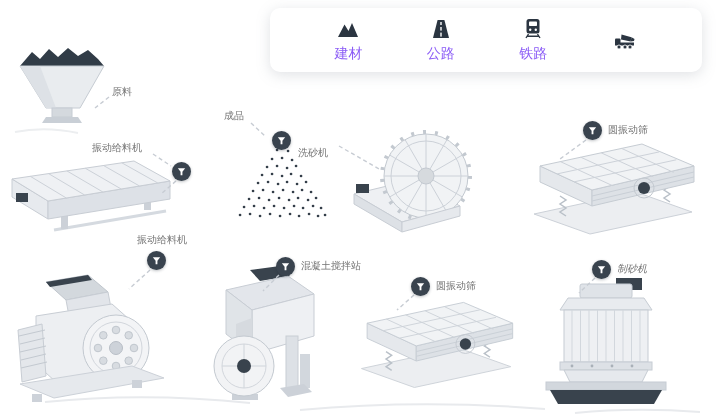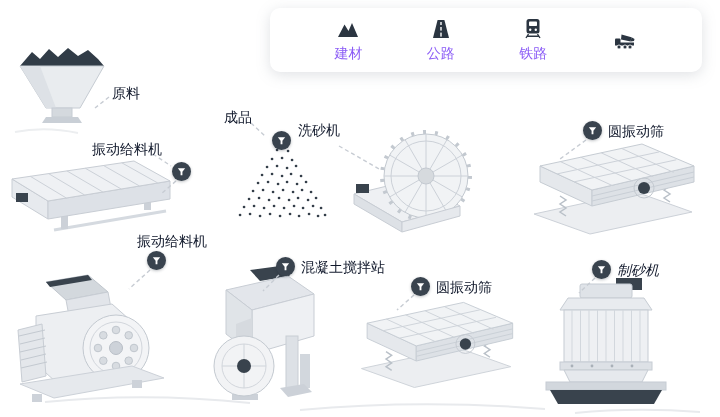--- a/index.html
+++ b/index.html
@@ -12,21 +12,21 @@
   .overlay{ position:absolute; inset:0; z-index:15; pointer-events:none; }
 
   .legend { position:absolute; left:270px; top:8px; width:432px; height:64px;
             background:#ffffff; border-radius:10px;
             box-shadow:0 3px 14px rgba(130,140,152,.25);
             display:flex; align-items:center; justify-content:space-evenly; z-index:40; }
   .legend-item { display:flex; flex-direction:column; align-items:center; gap:4px; cursor:pointer; }
   .legend-item svg { display:block; }
   .legend-label { font-size:14px; color:#8b5cf6; white-space:nowrap; }
 
-  .node-label { position:absolute; font-size:14px; color:#0f172a; z-index:30; white-space:nowrap; cursor:pointer; }
+  .node-label { position:absolute; font-size:10px; color:#737373; z-index:30; white-space:nowrap; cursor:pointer; }
   .node-label.static { cursor:default; }
 
   .badge { position:absolute; width:19px; height:19px; border-radius:50%;
            background:#39434e; display:flex; align-items:center; justify-content:center;
            z-index:30; box-shadow:0 1px 3px rgba(30,40,50,.3); cursor:pointer; }
 </style>
 </head>
 <body>
 
 <div class="canvas">
@@ -221,21 +221,21 @@
       <path d="M150 270 L129 289"></path>
       <path d="M279 275 L263 291"></path>
       <path d="M414 295 L397 310"></path>
       <path d="M595 278 L579 293"></path>
     </g>
   </svg>
 
   <div class="node-label static" style="left:112px; top:85px;">原料</div>
   <div class="node-label" style="left:92px;  top:141px;">振动给料机</div>
   <div class="node-label static" style="left:224px; top:109px;">成品</div>
-  <div class="node-label" style="left:298px; top:122px;text-align:center;">洗砂机</div>
+  <div class="node-label" style="left:298px; top:146px;text-align:center;">洗砂机</div>
   <div class="node-label" style="left:608px; top:123px;">圆振动筛</div>
   <div class="node-label" style="left:137px; top:233px;">振动给料机</div>
   <div class="node-label" style="left:301px; top:259px;">混凝土搅拌站</div>
   <div class="node-label" style="left:436px; top:279px;">圆振动筛</div>
   <div class="node-label" style="left:617px; top:262px;font-style:italic;">制砂机</div>
 
   <div class="badge" style="left:172px; top:162px;">
     <svg width="11" height="11" viewBox="0 0 12 12">
         <path d="M2 2.5h8L7 6.2V10H5V6.2L2 2.5Z" fill="#fff"></path>
       </svg>

